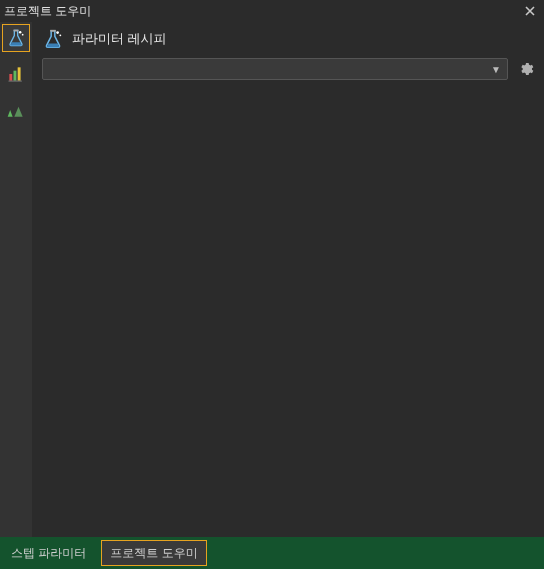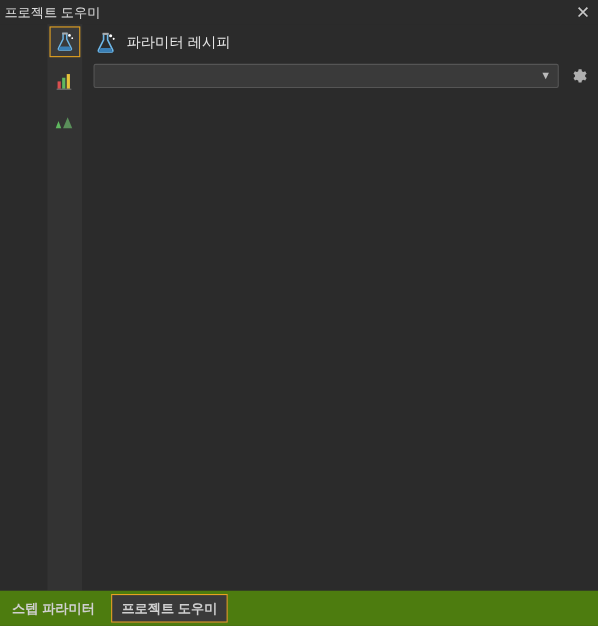--- a/index.html
+++ b/index.html
@@ -38,21 +38,20 @@
     justify-content: center;
     color: #c0c0c0;
     cursor: pointer;
   }
   .close-btn svg { display: block; }
 
   .body-row {
     flex: 1;
     display: flex;
     min-height: 0;
-    padding-left: 43px;
   }
 
   .sidebar {
     width: 32px;
     background: #333333;
     display: flex;
     flex-direction: column;
     align-items: center;
     padding-top: 2px;
     gap: 8px;
@@ -132,26 +131,25 @@
     cursor: pointer;
   }
 
   .content-area {
     flex: 1;
     background: #2b2b2b;
   }
 
   .bottom-tabs {
     height: 32px;
-    background: #4d7c0f;
+    background: #14532d;
     display: flex;
     align-items: center;
     gap: 6px;
     padding: 0 2px;
-    font-weight: bold;
   }
   .bottom-tab {
     height: 26px;
     padding: 0 8px;
     display: flex;
     align-items: center;
     color: #d0d0d0;
     font-size: 12px;
     cursor: pointer;
     border: 1px solid transparent;

